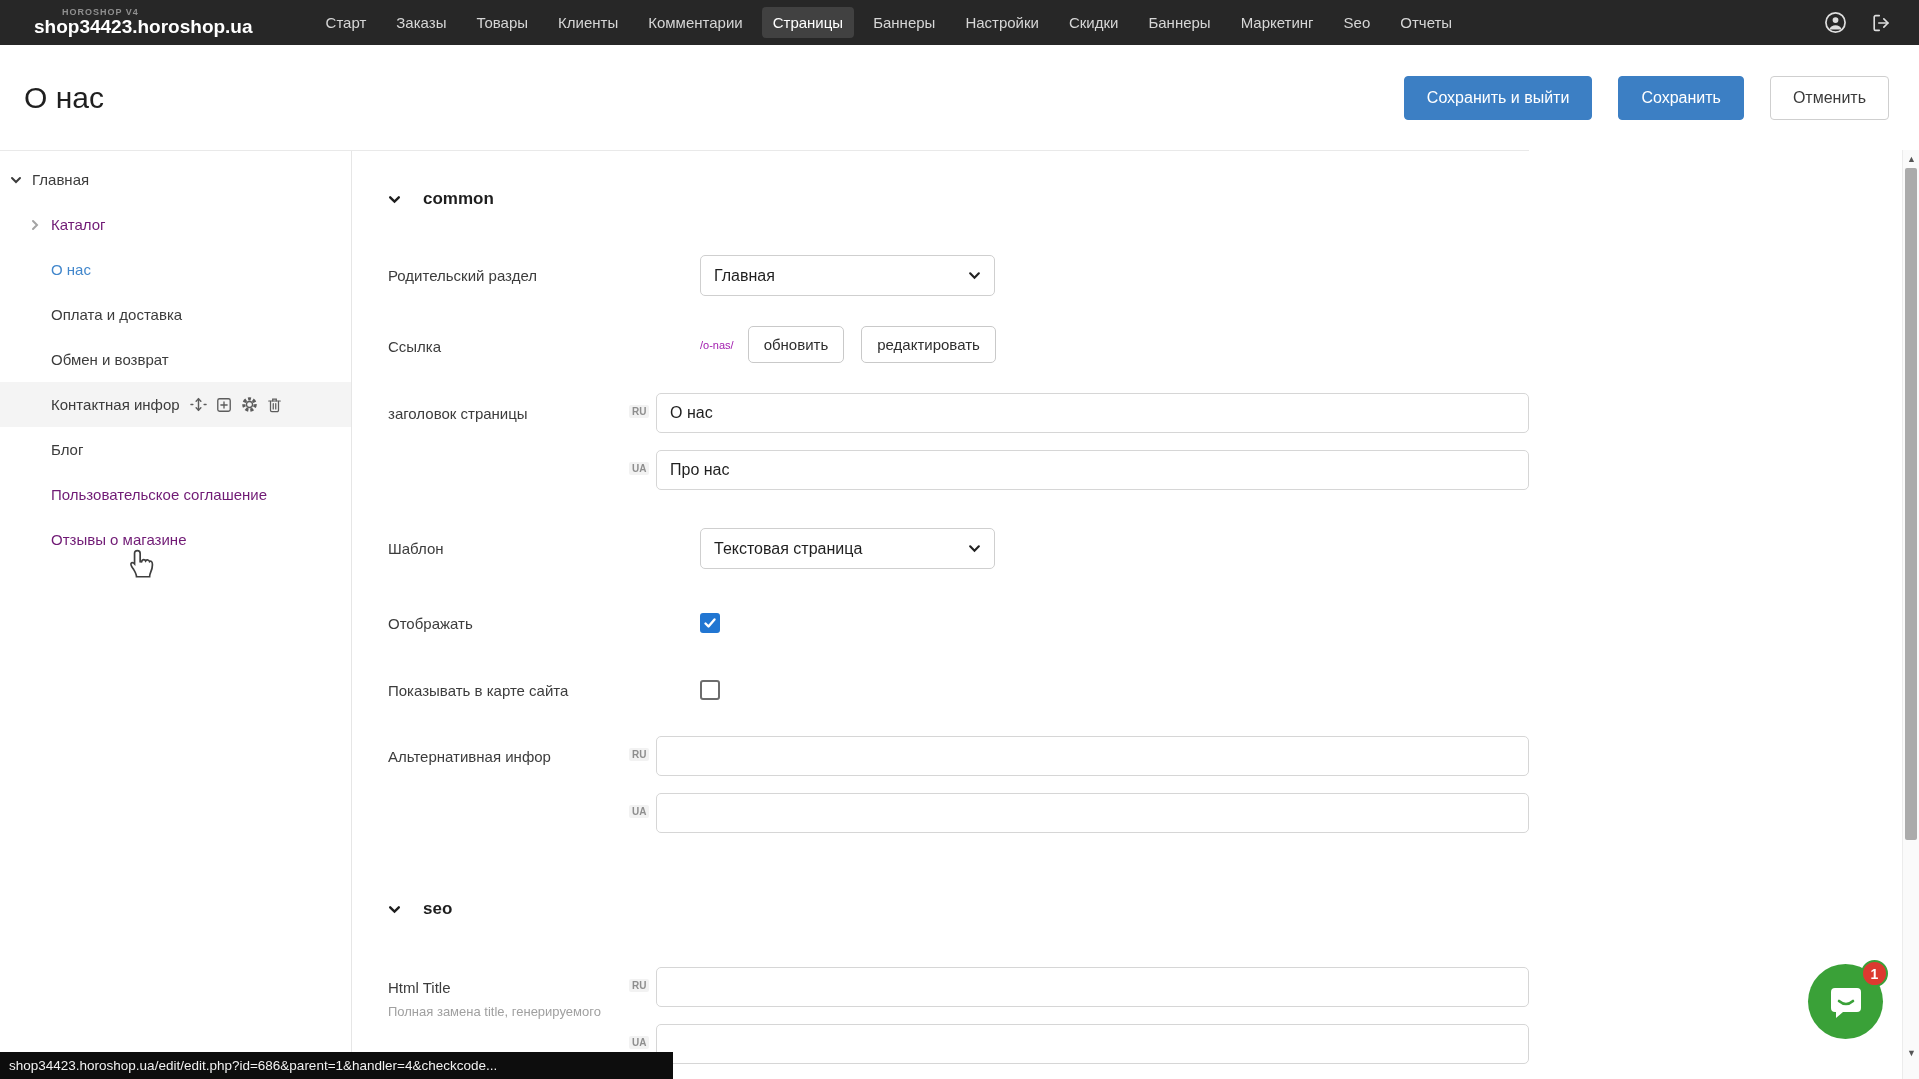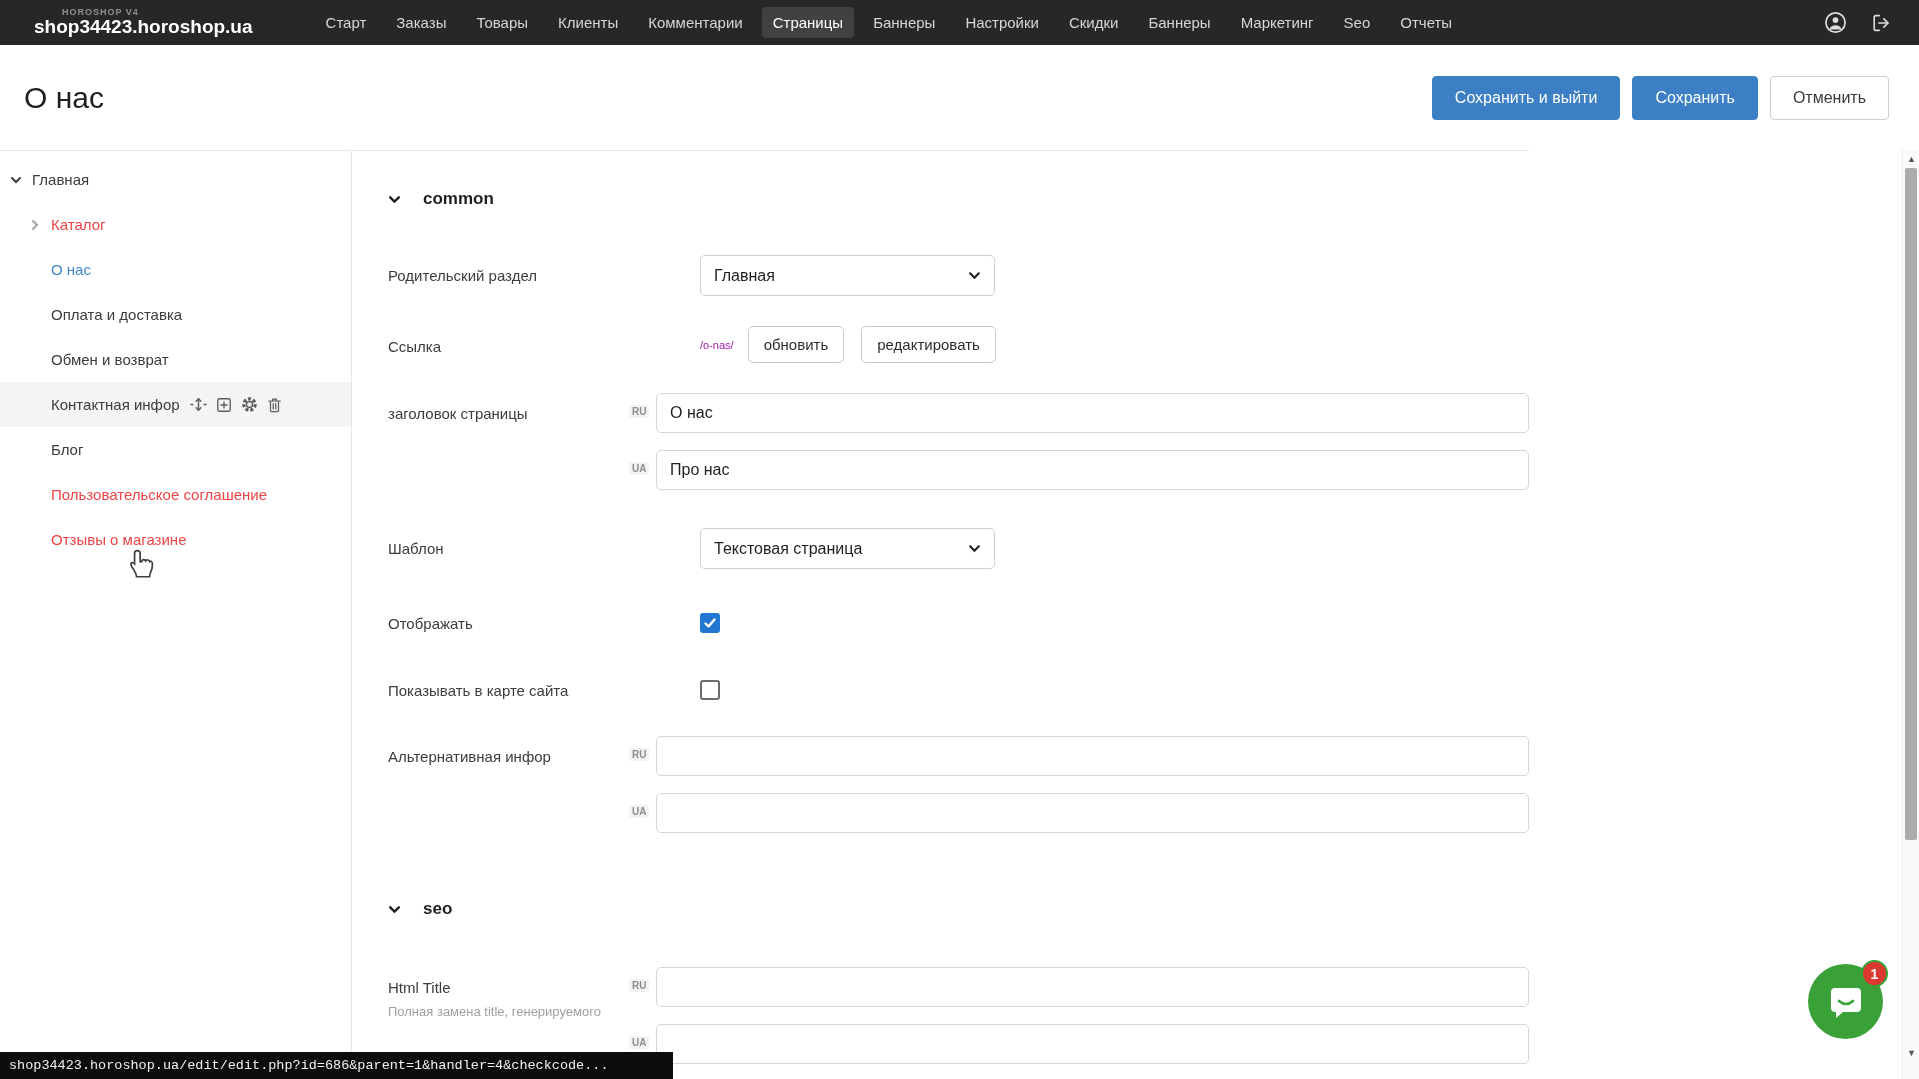--- a/index.html
+++ b/index.html
@@ -17,40 +17,40 @@
   .topnav .nav-item { font-size:15px; color:#d6d6d6; padding:7px 11px; border-radius:4px;
                       white-space:nowrap; cursor:pointer; }
   .topnav .nav-item.active { background:#414141; color:#fff; }
   .top-icons { margin-left:auto; margin-right:26px; display:flex; align-items:center; gap:24px; }
   .top-icons svg { display:block; cursor:pointer; }
 
   
   .page-header { position:absolute; left:0; top:45px; width:1919px; height:105px;
                  background:#fff; display:flex; align-items:center; }
   .page-title { font-size:30px; color:#1f1f1f; margin-left:24px; }
-  .header-buttons { margin-left:auto; margin-right:30px; display:flex; gap:12px; }
+  .header-buttons { margin-left:auto; margin-right:30px; display:flex; gap:26px; }
   .btn { height:44px; border-radius:4px; font-size:16px; padding:0 22px; cursor:pointer;
          display:flex; align-items:center; justify-content:center; border:1px solid transparent;
          font-family:"Liberation Sans", sans-serif; }
   .btn-blue { background:#3c7fc4; color:#fff; border-color:#3c7fc4; }
   .btn-white { background:#fff; color:#3a3a3a; border-color:#cfcfcf; }
 
   
   .body { position:absolute; left:0; top:150px; width:1529px; height:929px;
           border-top:1px solid #e9e9e9; display:flex; }
 
   
   .sidebar { width:352px; height:100%; background:#fff; border-right:1px solid #e6e6e6;
              padding-top:6px; position:relative; }
   .tree-row { height:45px; display:flex; align-items:center; font-size:15px; color:#3c3c3c;
               cursor:pointer; position:relative; }
   .tree-row .chev { width:14px; margin-left:10px; margin-right:8px; display:flex; color:#3c3c3c; }
   .tree-row.lvl1 { padding-left:51px; }
   .tree-row.lvl1 .chev { margin-left:-22px; }
-  .tree-row.muted { color:#ef4444; }
+  .tree-row.muted { color:#701a75; }
   .tree-row.muted .chev { color:#a4a4a4; }
   .tree-row.selected { color:#4287cc; }
   .tree-row.hovered { background:#f4f4f4; }
   .row-icons { display:flex; align-items:center; gap:9px; margin-left:10px; color:#5c5c5c; }
   .row-icons svg { display:block; cursor:pointer; }
   .cursor-hand { position:absolute; left:126px; top:396px; width:30px; height:34px; z-index:5; pointer-events:none; }
 
   
   .content { flex:1; height:100%; background:#fff; overflow:hidden; padding-left:36px; position:relative; }
   .section-header { display:flex; align-items:center; gap:22px; margin-top:38px; cursor:pointer; }
@@ -88,21 +88,21 @@
                background:#fafafa; border-left:1px solid #ececec; z-index:6; }
   .sb-arrow { width:17px; height:17px; display:flex; align-items:center; justify-content:center;
               font-size:9px; color:#555; cursor:pointer; }
   .sb-arrow.down { position:absolute; bottom:18px; }
   .sb-thumb { position:absolute; top:18px; left:2px; width:12px; height:672px;
               background:#ababab; border-radius:2px; cursor:pointer; }
 
   
   .statusbar { position:absolute; left:0; bottom:0; width:673px; height:27px; background:#0d0d0d;
                color:#f1f1f1; font-size:13.5px; display:flex; align-items:center; padding-left:9px;
-               z-index:7; white-space:nowrap; overflow:hidden;font-family:Liberation Mono, monospace; }
+               z-index:7; white-space:nowrap; overflow:hidden; }
 
   
   .chat { position:absolute; left:1808px; top:964px; width:75px; height:75px; border-radius:50%;
           background:#3aa138; cursor:pointer; z-index:8; display:flex; align-items:center; justify-content:center; }
   .chat-badge { position:absolute; right:-5px; top:-4px; min-width:27px; height:27px; border-radius:50%;
                 background:#dc3a30; color:#fff; font-size:14px; font-weight:bold;
                 display:flex; align-items:center; justify-content:center; border:2px solid #3aa138; }
 </style>
 </head>
 <body>

